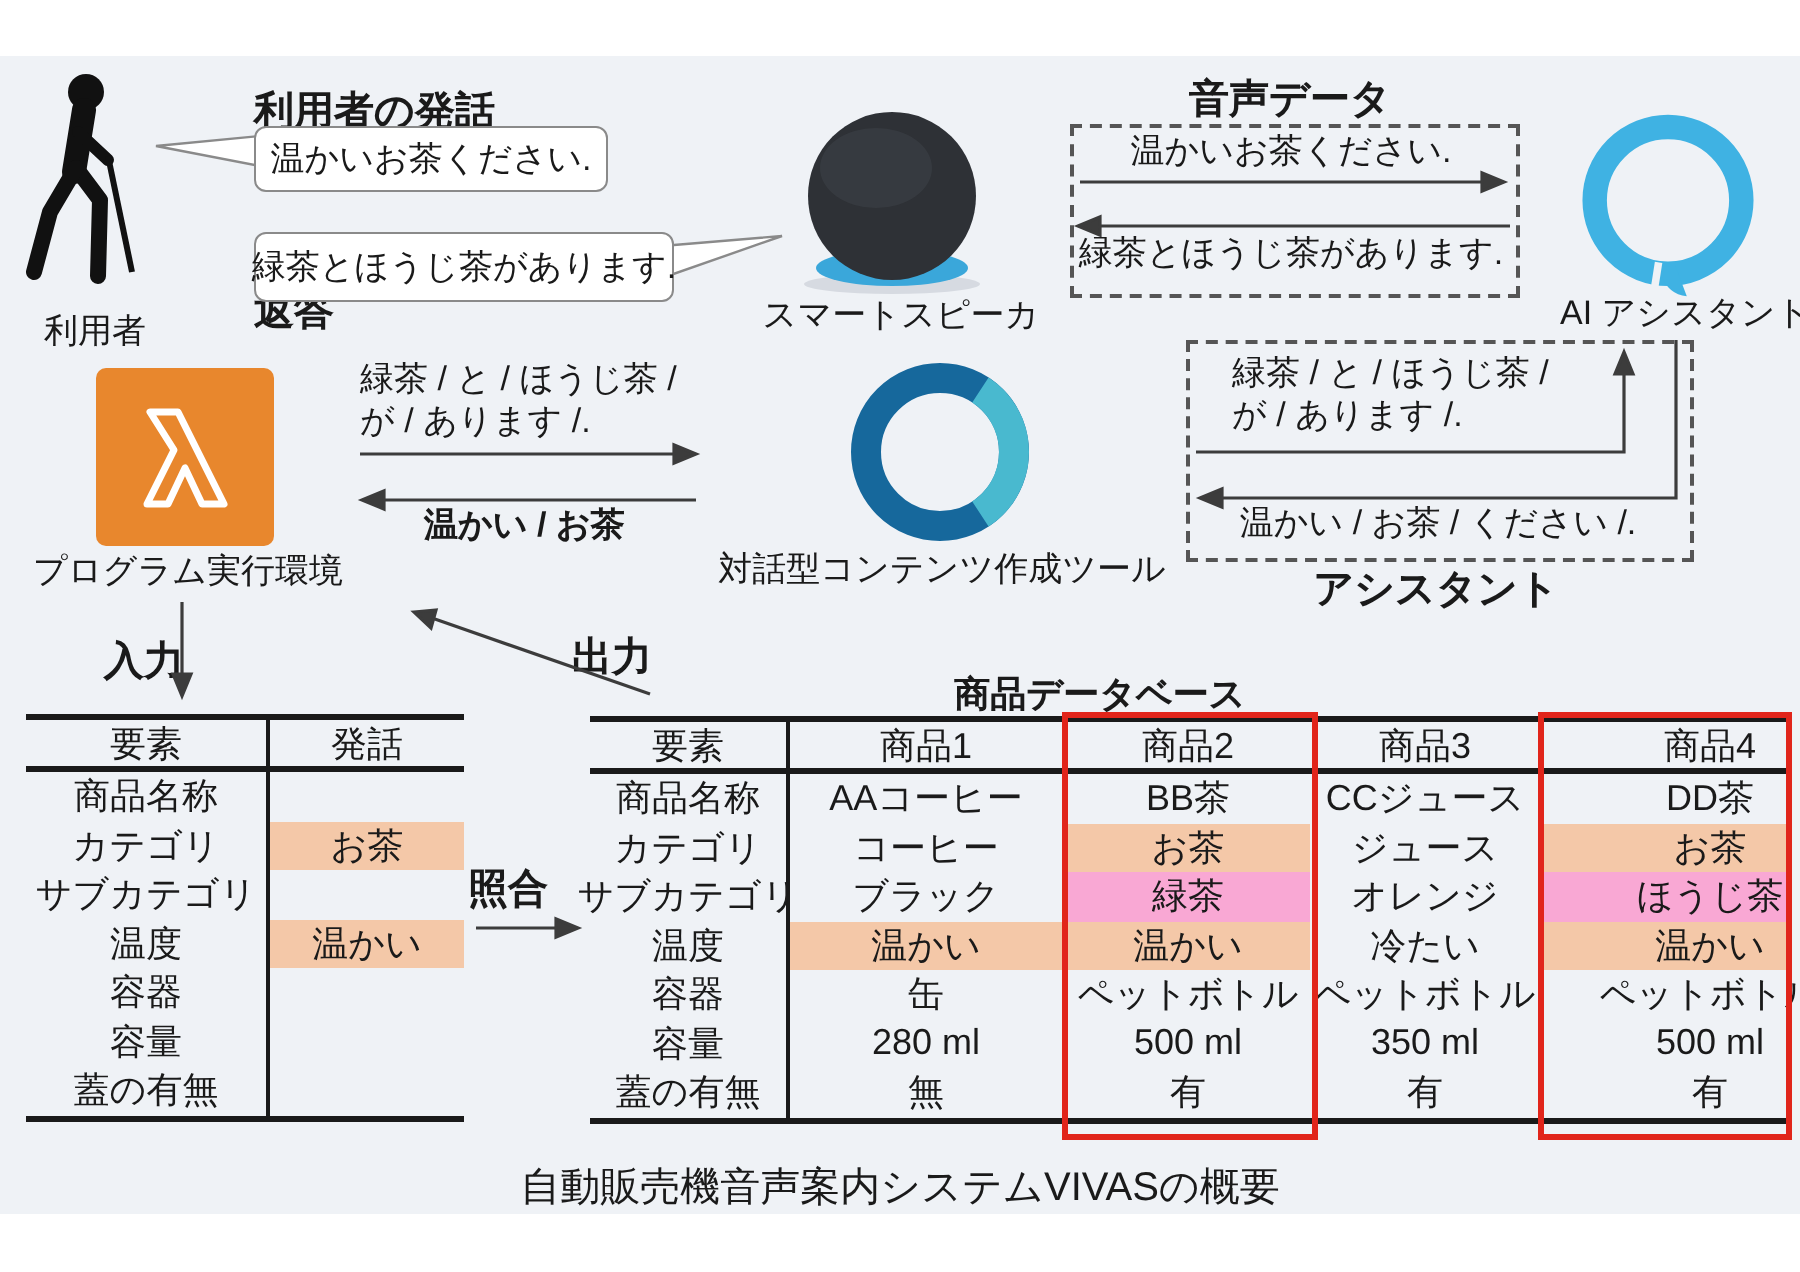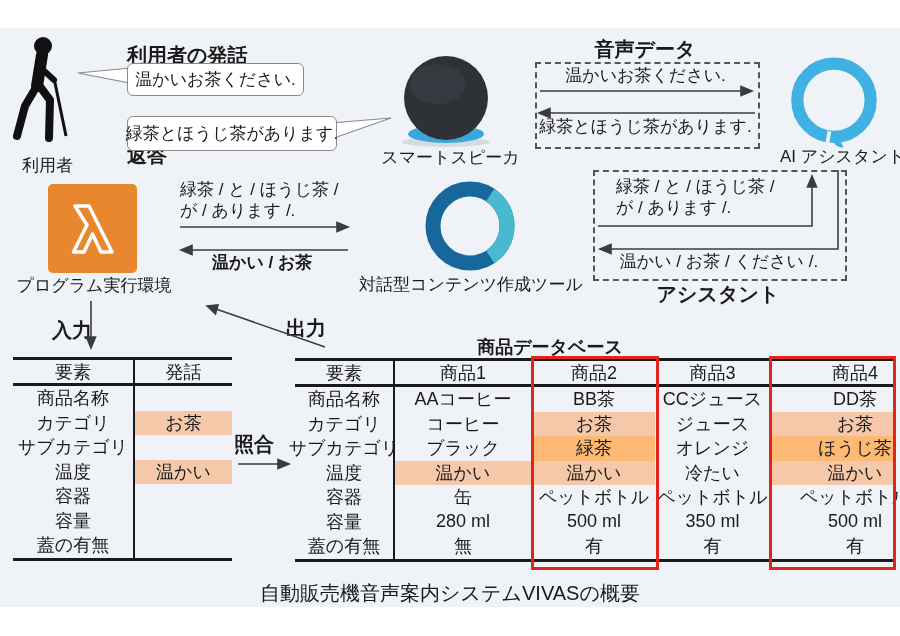--- a/index.html
+++ b/index.html
@@ -22,21 +22,21 @@
   .tc{display:flex;align-items:center;justify-content:center;font-size:18px;
       box-sizing:border-box;height:100%;white-space:nowrap;overflow:visible;}
   .lt .c0{width:122px;border-right:2.5px solid #1a1a1a;}
   .lt .c1{width:97px;}
   .rt .c0{width:100px;border-right:2.5px solid #1a1a1a;}
   .rt .c1{width:138px;border-right:2.5px solid #1a1a1a;}
   .rt .c2{width:122px;}
   .rt .c3{width:117px;border-right:2.5px solid #1a1a1a;}
   .rt .c4{width:121px;padding-left:45px;}
   .hl-o{background:#F4C8A8;}
-  .hl-b{background:#fdba74;}
+  .hl-b{background:#f9a8d4;}
   .redbox{position:absolute;border:3px solid #E1251B;z-index:5;pointer-events:none;}
   .caption{position:absolute;left:0;top:580px;width:900px;text-align:center;font-size:20px;z-index:2;}
 </style>
 </head>
 <body>
 
 <div class="stage">
 
   <div class="panel"></div>
 

